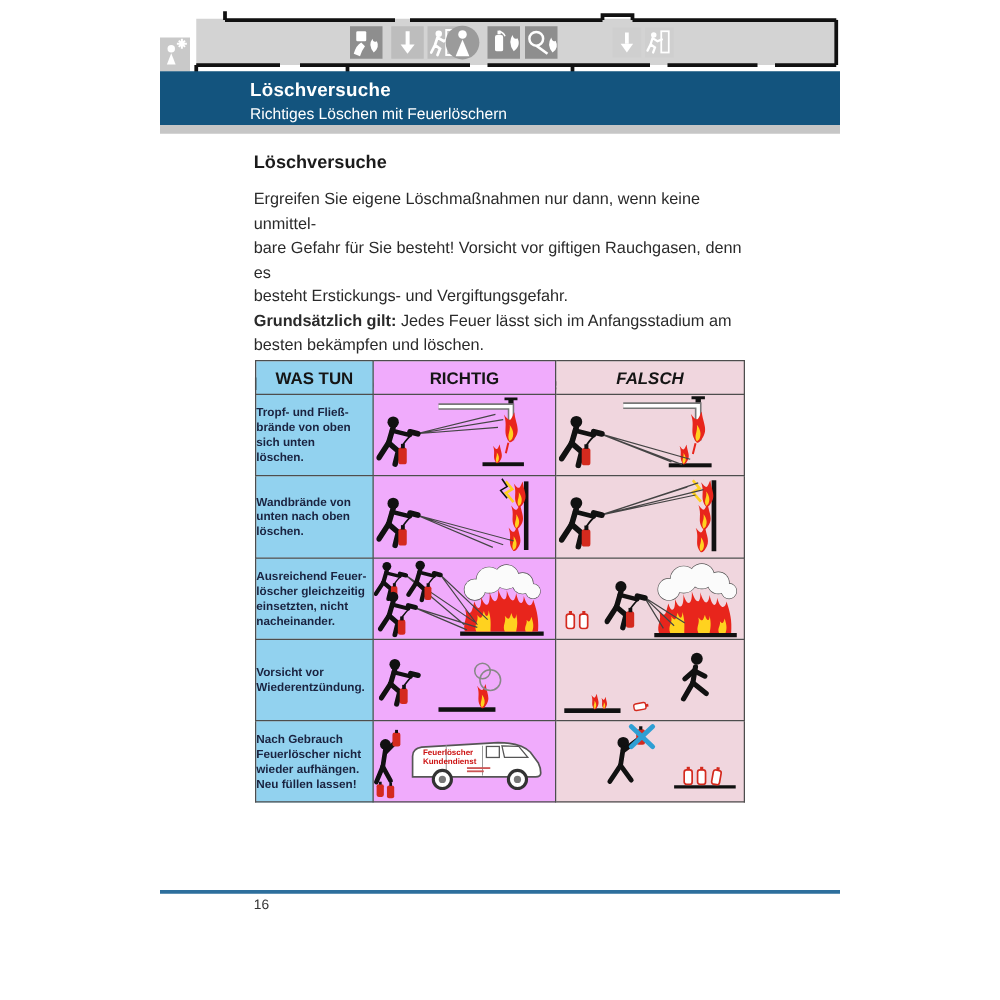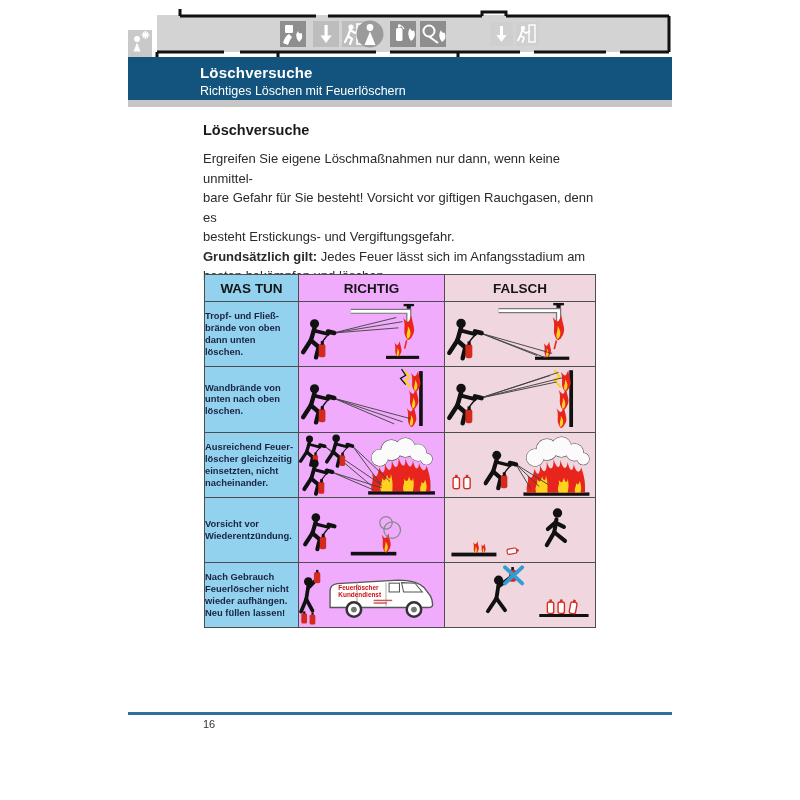--- a/index.html
+++ b/index.html
@@ -12,29 +12,29 @@
   .banner-title{position:absolute;left:72px;top:7px;font-size:15px;font-weight:bold;letter-spacing:.2px;}
   .banner-sub{position:absolute;left:72px;top:27px;font-size:12.5px;}
   .gray-strip{position:absolute;left:128px;top:100px;width:544px;height:7px;background:#c6c6c6;}
   
   .content{position:absolute;left:203px;top:122px;width:405px;}
   .body-head{font-size:14.5px;font-weight:bold;margin:0 0 11px 0;color:#1b1b1b;}
   .para{font-size:13px;line-height:19.5px;margin:0;white-space:pre-line;color:#2a2a2a;}
   .note{font-size:13px;line-height:19.5px;margin:0;color:#2a2a2a;}
   .sec-head{font-size:14.5px;font-weight:bold;margin:14px 0 0 0;color:#1b1b1b;}
   
-  table.fire{position:absolute;left:204px;top:274px;border-collapse:collapse;table-layout:fixed;}
+  table.fire{position:absolute;left:204px;top:288px;border-collapse:collapse;table-layout:fixed;}
   table.fire td,table.fire th{border:1.2px solid #4d4d4d;padding:0;vertical-align:middle;}
   th.c-blue,td.c-blue{background:#92d2ef;}
   th.c-yel,td.c-yel{background:#f0abfc;}
   th.c-pink,td.c-pink{background:#f0d6de;}
   table.fire th{font-size:13.5px;font-weight:bold;color:#151515;height:26px;}
   td.lbl{font-size:9.4px;font-weight:bold;color:#1a2340;line-height:1.27;
          white-space:pre-line;padding:4px 5px 4px 7px;vertical-align:middle;}
-  .w1{width:93px;} .w2{width:145px;} .w3{width:150px;}
+  .w1{width:93px;} .w2{width:145px;} .w3{width:150px;font-style:italic;}
   .h1{height:65px;} .h2{height:57px;} .h3{height:58px;} .h4{height:58px;}
   .h5{height:61px;} .h6{height:49px;} .h7{height:64px;padding-left:27px;}
   svg.art{display:block;width:100%;height:100%;}
   .spray{stroke:#444;stroke-width:.9;fill:none;}
   .stick{stroke:#111;stroke-linecap:round;stroke-linejoin:round;fill:none;}
   
   .rule{position:absolute;left:128px;top:712px;width:544px;height:3px;background:#2d6f9d;}
   .pagenum{position:absolute;left:203px;top:718px;font-size:11px;color:#333;}
 </style>
 </head>
@@ -188,21 +188,21 @@
       <th class="c-blue w1">WAS TUN</th>
       <th class="c-yel w2">RICHTIG</th>
       <th class="c-pink w3">FALSCH</th>
     </tr>
 
 
 
     <tr class="h3">
       <td class="c-blue lbl">Tropf- und Fließ-
 brände von oben
-dann unten
+sich unten
 löschen.</td>
       <td class="c-yel">
         <svg class="art" viewBox="0 0 140 60">
           <path d="M50,8 H106 V34" stroke="#777" stroke-width="5" fill="none"></path>
           <path d="M50,8 H106 V34" stroke="#fff" stroke-width="2.6" fill="none"></path>
           <rect x="104" y="1.5" width="4" height="4" fill="#111"></rect>
           <path d="M101,2 H111" stroke="#111" stroke-width="2.2"></path>
           <use href="#sy-flame-s" x="96" y="12" width="18" height="24"></use>
           <path d="M104,36 l-2,8" stroke="#e8251c" stroke-width="1.5"></path>
           <rect x="84" y="51" width="32" height="3" fill="#111"></rect>

